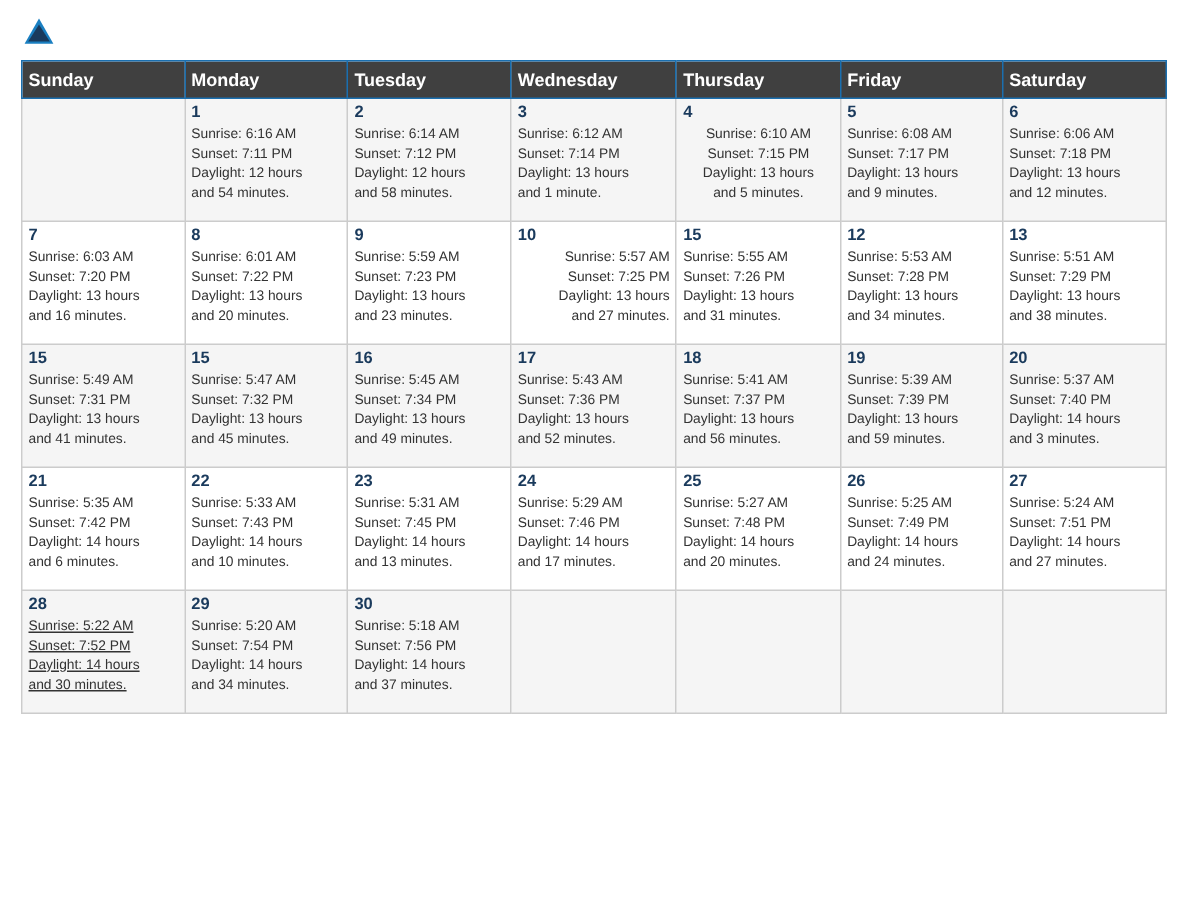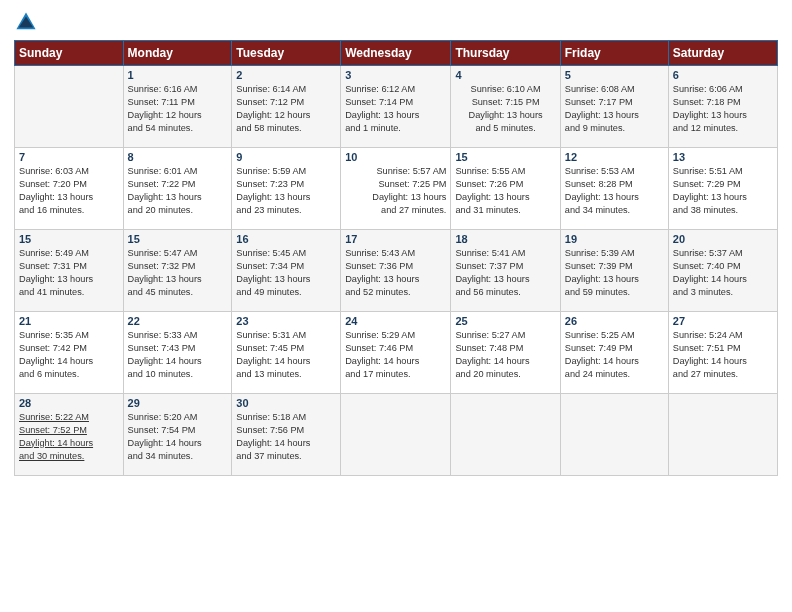--- a/index.html
+++ b/index.html
@@ -40,21 +40,21 @@
     .subtitle {
       font-size: 14px;
       color: #333;
     }
     table {
       width: 100%;
       border-collapse: collapse;
       font-size: 10px;
     }
     thead tr th {
-      background-color: #7f1d1d;
+      background-color: #404040;
       color: #fff;
       padding: 5px 4px;
       text-align: left;
       font-size: 12px;
       font-weight: bold;
       border: 1px solid #1a6faf;
     }
     tbody tr td {
       border: 1px solid #ccc;
       vertical-align: top;
@@ -189,21 +189,21 @@
           <td>
             <span class="day-num">15</span>
             <div class="day-info" style="white-space: pre-line;">Sunrise: 5:55 AM
 Sunset: 7:26 PM
 Daylight: 13 hours
 and 31 minutes.</div>
           </td>
           <td>
             <span class="day-num">12</span>
             <div class="day-info" style="white-space: pre-line;">Sunrise: 5:53 AM
-Sunset: 8:28 PM
+Sunset: 7:28 PM
 Daylight: 13 hours
 and 34 minutes.</div>
           </td>
           <td>
             <span class="day-num">13</span>
             <div class="day-info" style="white-space: pre-line;">Sunrise: 5:51 AM
 Sunset: 7:29 PM
 Daylight: 13 hours
 and 38 minutes.</div>
           </td>

